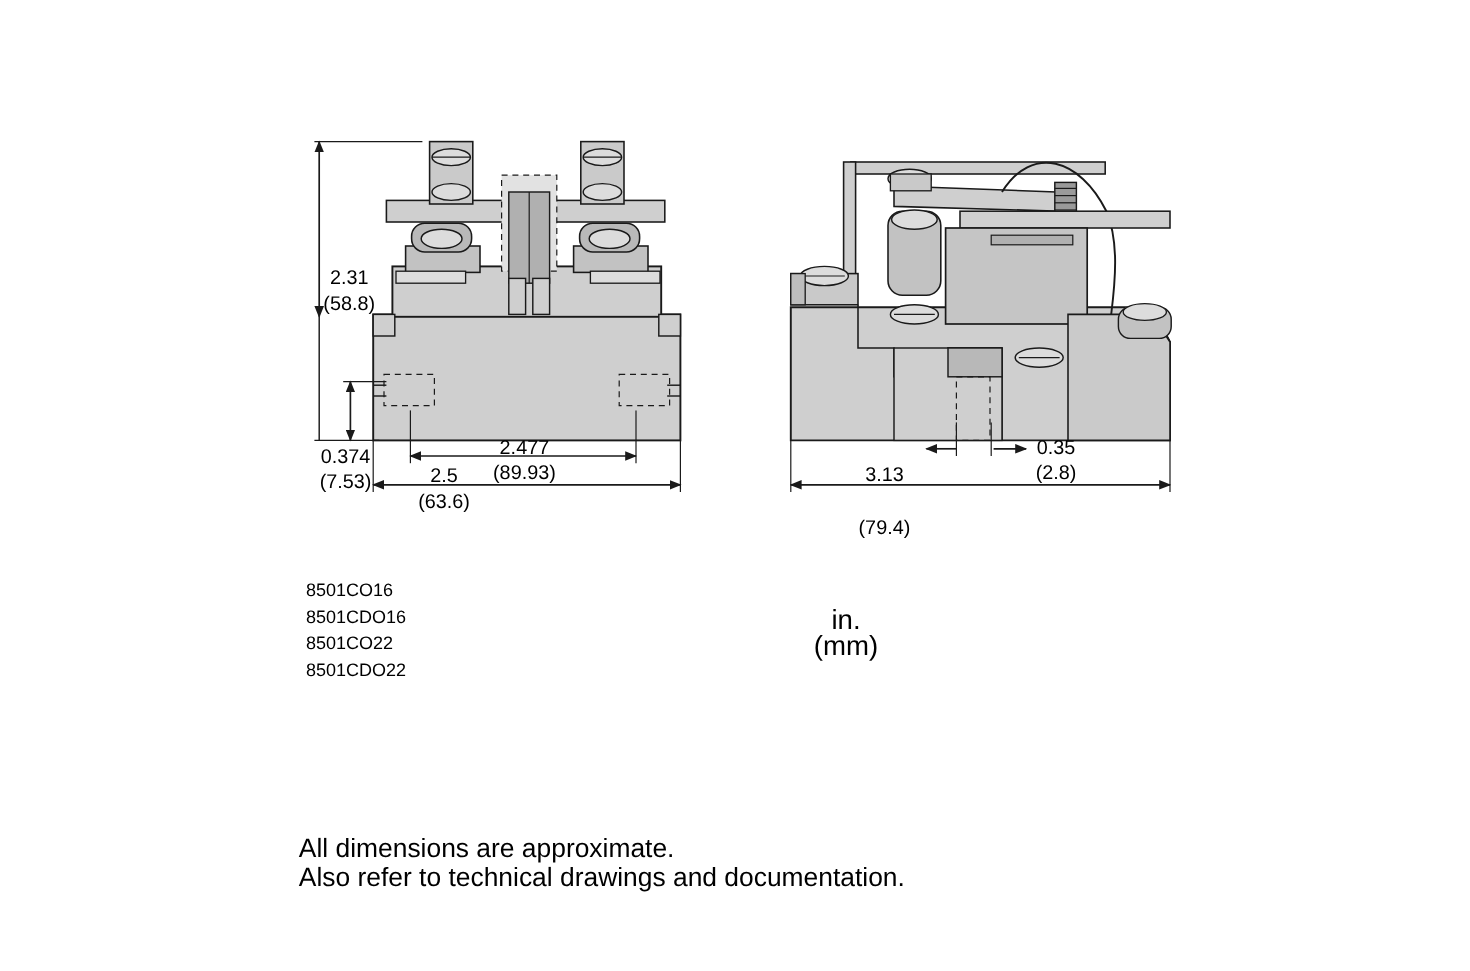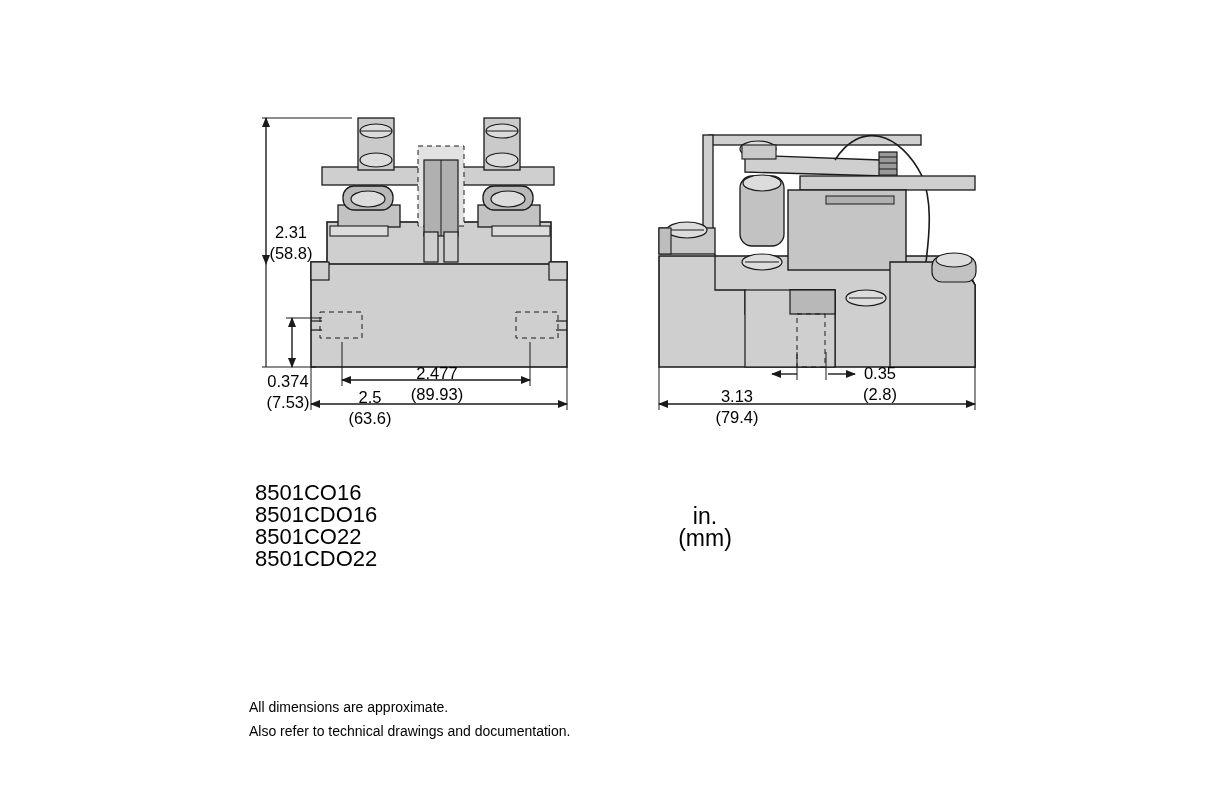--- a/index.html
+++ b/index.html
@@ -20,34 +20,34 @@
   .dim-label {
     position: absolute;
     font-size: 16.5px;
     line-height: 21px;
     color: #000;
     white-space: pre;
     text-align: center;
   }
   .part-list {
     position: absolute;
-    font-size: 22px;
+    font-size: 15px;
     line-height: 22px;
     white-space: pre;
   }
   .units {
     position: absolute;
     font-size: 23px;
     line-height: 22px;
     text-align: center;
     white-space: pre;
   }
   .notes {
     position: absolute;
-    font-size: 14px;
+    font-size: 22px;
     line-height: 24px;
     white-space: pre;
   }
   svg.draw {
     position: absolute;
     left: 0;
     top: 0;
     width: 1225px;
     height: 809px;
   }
@@ -202,21 +202,21 @@
   <div class="dim-label" style="left:392px; top:363px; width:90px;">2.477</div>
   <div class="dim-label" style="left:392px; top:384px; width:90px;">(89.93)</div>
 
   <div class="dim-label" style="left:325px; top:387px; width:90px;">2.5</div>
   <div class="dim-label" style="left:325px; top:408px; width:90px;">(63.6)</div>
 
   <div class="dim-label" style="left:835px; top:363px; width:90px;">0.35</div>
   <div class="dim-label" style="left:835px; top:384px; width:90px;">(2.8)</div>
 
   <div class="dim-label" style="left:692px; top:386px; width:90px;">3.13</div>
-  <div class="dim-label" style="left:692px; top:407px; width:90px;">(79.4)</div>
+  <div class="dim-label" style="left:692px; top:430px; width:90px;">(79.4)</div>
 
   <div class="part-list" style="left:255px; top:482px;">8501CO16
 8501CDO16
 8501CO22
 8501CDO22</div>
 
   <div class="units" style="left:655px; top:505px; width:100px;">in.
 (mm)</div>
 
   <div class="notes" style="left:249px; top:695px;">All dimensions are approximate.

